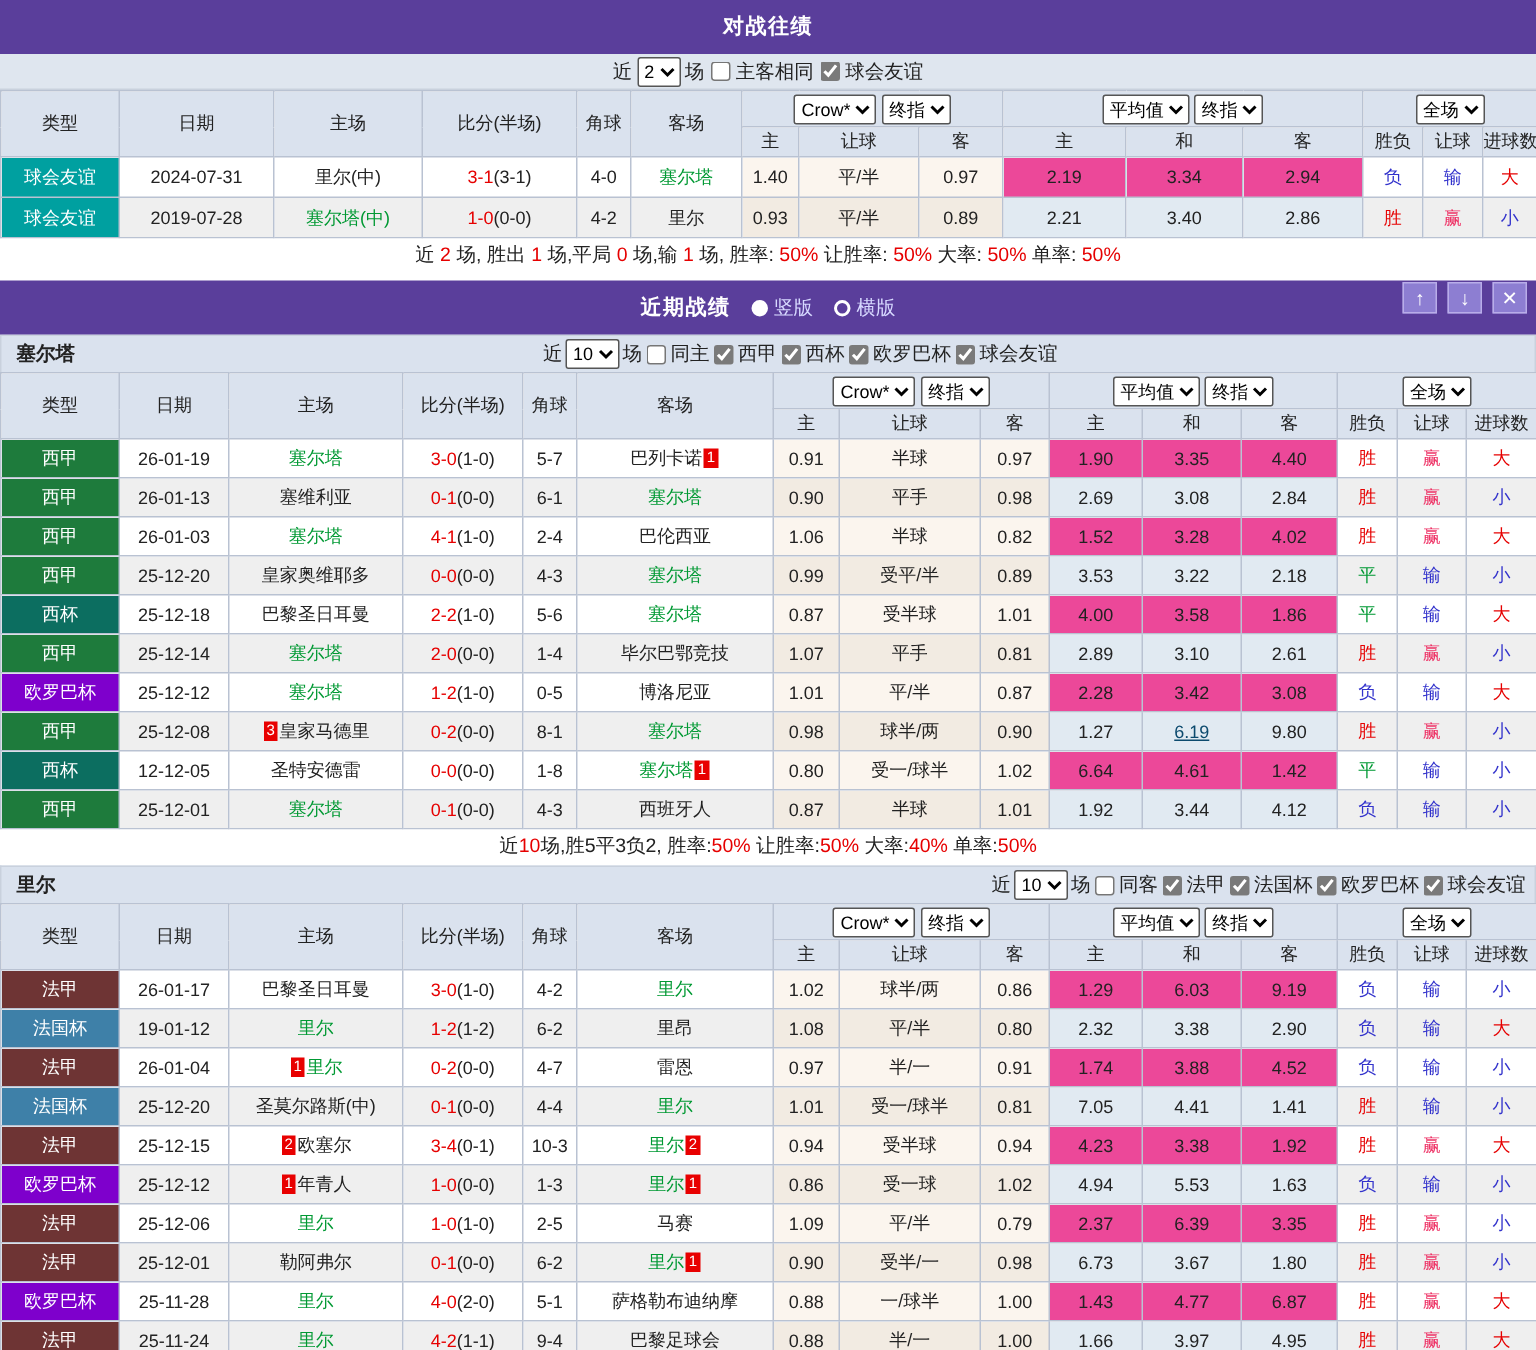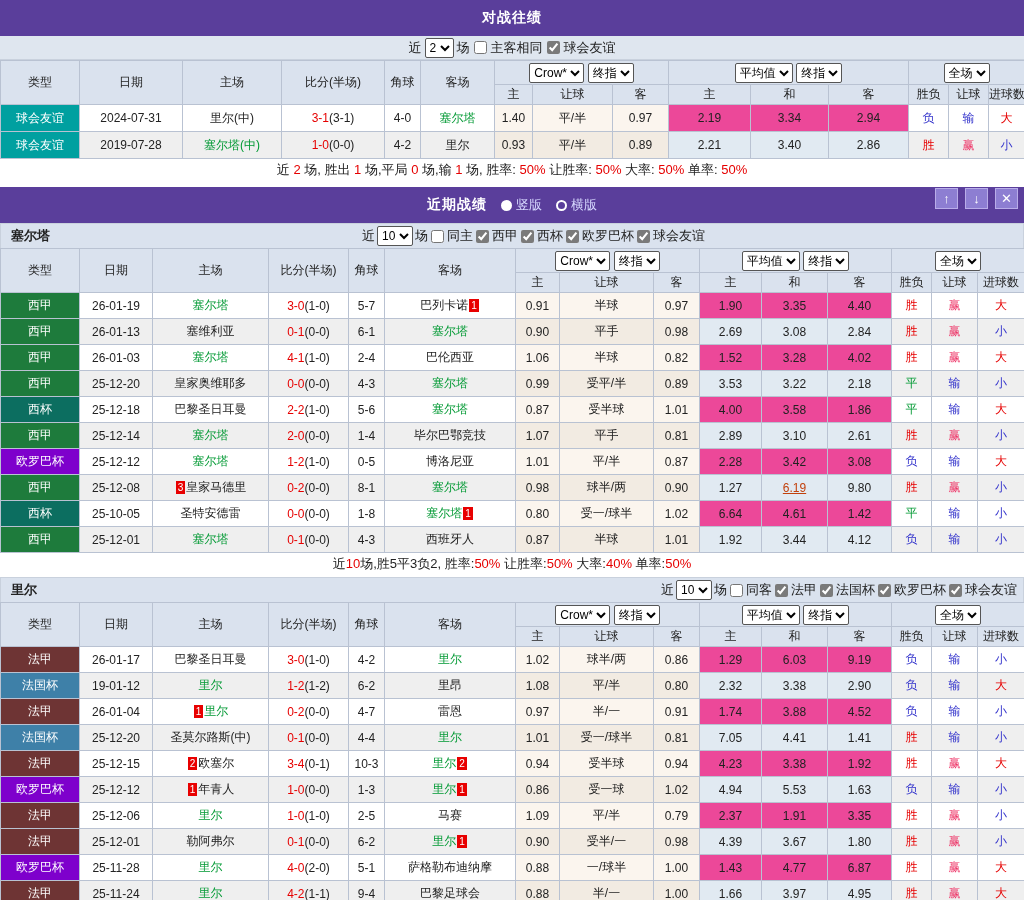--- a/index.html
+++ b/index.html
@@ -33,21 +33,21 @@
   tr.even td.crow{background:#f2ebe2}
   tr.odd td.cavg{background:#ec4899}
   tr.even td.cavg{background:#e1eaf2}
   td.badge{color:#fff !important;background-clip:padding-box}
   tr.odd td.badge,tr.even td.badge{background-color:inherit}
   .c-r{color:#e60000}
   .c-b{color:#3333cc}
   .c-g{color:#009933}
   .c-p{color:#ee3366}
   .c-gr{color:#009933}
-  .c-hl{color:#c2410c;text-decoration:underline}
+  .c-hl{color:#0c4a6e;text-decoration:underline}
   .rank{display:inline-block;background:#e80000;color:#fff;font-size:10px;line-height:13px;padding:0 2px;margin:0 1px;vertical-align:middle}
   .summary{height:22px;line-height:22px;text-align:center;font-size:13px;background:#fff}
   .gap{height:2px}
 </style>
 </head>
 <body>
 
 <div class="bar">
   <span class="bar-title">对战往绩</span>
 </div>
@@ -365,21 +365,21 @@
         <td class="crow">0.90</td>
         <td class="cavg">1.27</td>
         <td class="cavg"><span class="c-hl">6.19</span></td>
         <td class="cavg">9.80</td>
         <td class="c-r">胜</td>
         <td class="c-p">赢</td>
         <td class="c-b">小</td>
       </tr>
       <tr class="odd">
         <td class="badge" style="background:#0C6E60">西杯</td>
-        <td>25-10-05</td>
+        <td>12-12-05</td>
         <td><span class="">圣特安德雷</span></td>
         <td><span class="c-r">0-0</span>(0-0)</td>
         <td>1-8</td>
         <td><span class="c-gr">塞尔塔</span><span class="rank">1</span></td>
         <td class="crow">0.80</td>
         <td class="crow">受一/球半</td>
         <td class="crow">1.02</td>
         <td class="cavg">6.64</td>
         <td class="cavg">4.61</td>
         <td class="cavg">1.42</td>
@@ -586,37 +586,37 @@
         <td class="badge" style="background:#6E3434">法甲</td>
         <td>25-12-06</td>
         <td><span class="c-gr">里尔</span></td>
         <td><span class="c-r">1-0</span>(1-0)</td>
         <td>2-5</td>
         <td><span class="">马赛</span></td>
         <td class="crow">1.09</td>
         <td class="crow">平/半</td>
         <td class="crow">0.79</td>
         <td class="cavg">2.37</td>
-        <td class="cavg">1.91</td>
+        <td class="cavg">6.39</td>
         <td class="cavg">3.35</td>
         <td class="c-r">胜</td>
         <td class="c-p">赢</td>
         <td class="c-b">小</td>
       </tr>
       <tr class="even">
         <td class="badge" style="background:#6E3434">法甲</td>
         <td>25-12-01</td>
         <td><span class="">勒阿弗尔</span></td>
         <td><span class="c-r">0-1</span>(0-0)</td>
         <td>6-2</td>
         <td><span class="c-gr">里尔</span><span class="rank">1</span></td>
         <td class="crow">0.90</td>
         <td class="crow">受半/一</td>
         <td class="crow">0.98</td>
-        <td class="cavg">4.39</td>
+        <td class="cavg">6.73</td>
         <td class="cavg">3.67</td>
         <td class="cavg">1.80</td>
         <td class="c-r">胜</td>
         <td class="c-p">赢</td>
         <td class="c-b">小</td>
       </tr>
       <tr class="odd">
         <td class="badge" style="background:#7E00CC">欧罗巴杯</td>
         <td>25-11-28</td>
         <td><span class="c-gr">里尔</span></td>

